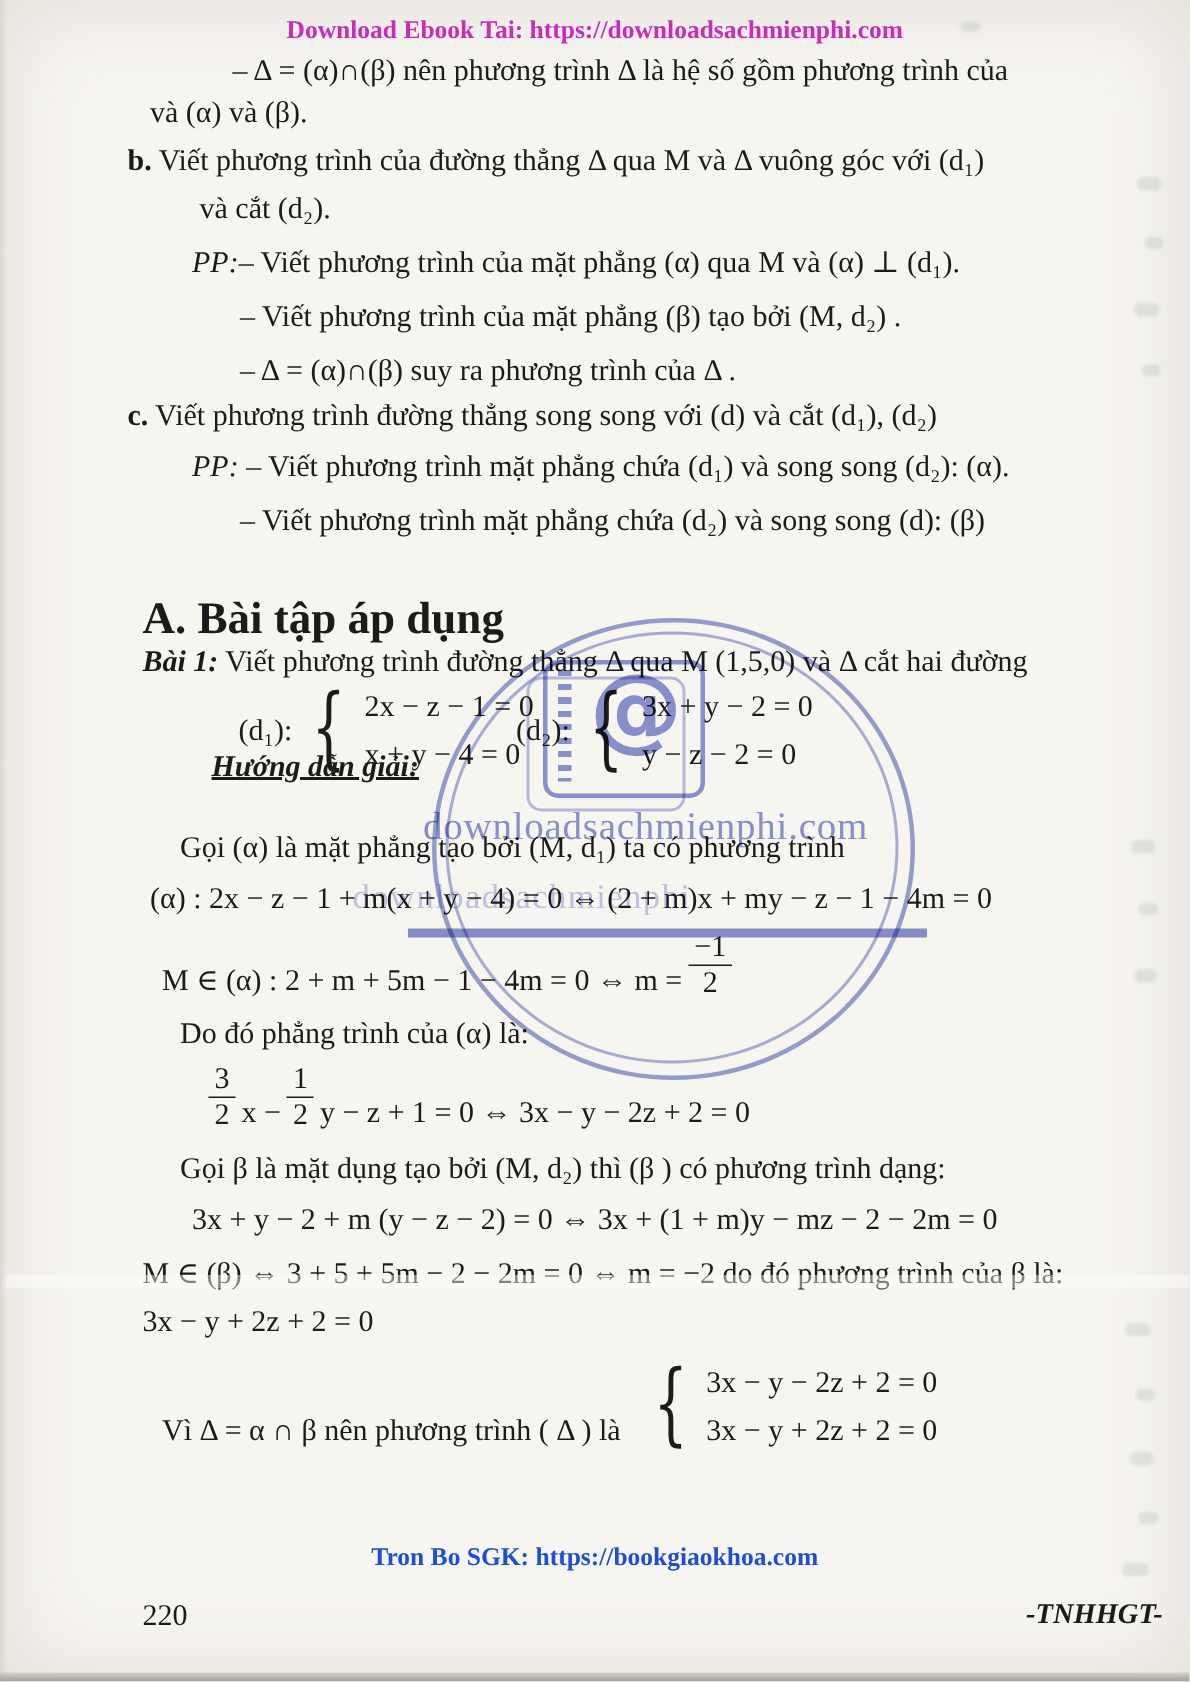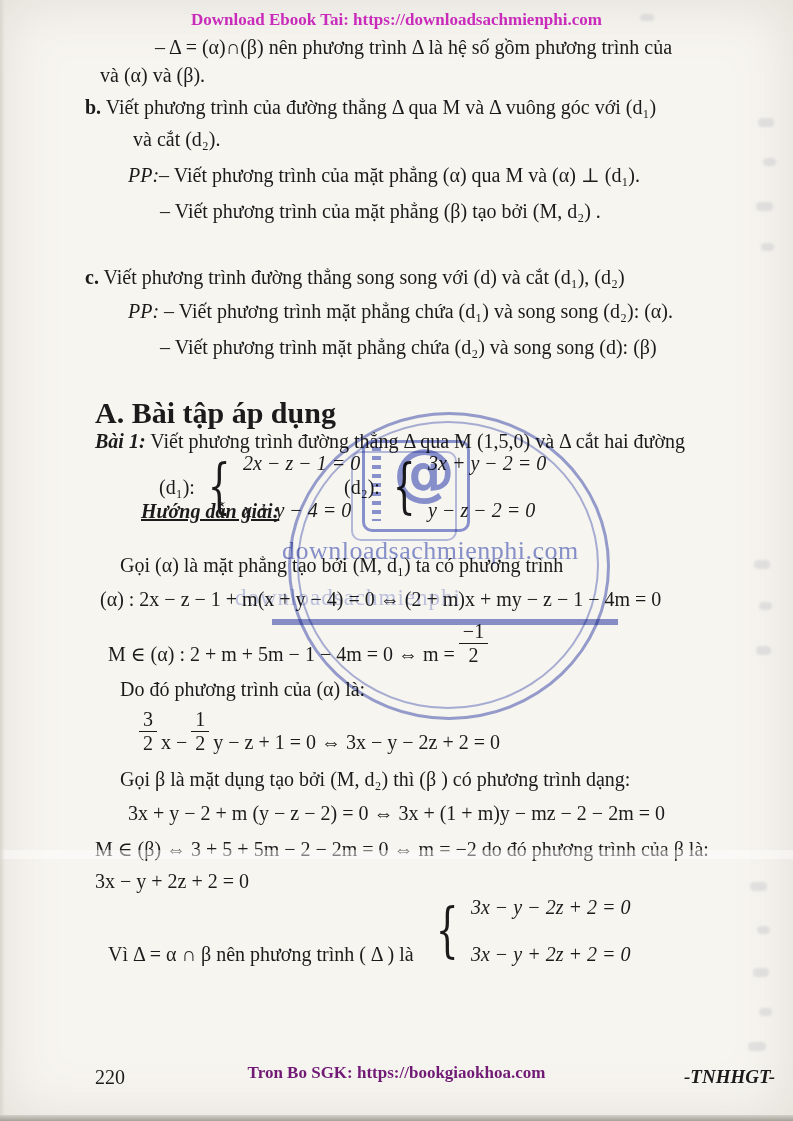--- a/index.html
+++ b/index.html
@@ -16,21 +16,21 @@
   .header-link{font-size:17px;font-weight:600;width:100%;text-align:center;}
   .bold{font-weight:bold;}
   .ital{font-style:italic;}
   .hdg{font-size:30px;font-weight:bold;}
   .underl{text-decoration:underline;}
   .sys{display:flex;align-items:center;gap:5px;}
   .brace{
     font-family:"DejaVu Serif",serif;font-size:60px;font-weight:300;
     display:inline-block;transform:scaleX(.6);line-height:1;margin-top:-4px;
   }
-  .sys .col{display:flex;flex-direction:column;gap:24px;font-style:italic;}
+  .sys .col{display:flex;flex-direction:column;gap:9px;}
   .frac{display:inline-block;vertical-align:middle;text-align:center;line-height:1.05;margin:0 4px;}
   .frac .num{display:block;padding:0 4px 1px;border-bottom:1.7px solid #1a1a1a;}
   .frac .den{display:block;padding-top:1px;}
   .flexline{display:flex;align-items:flex-end;}
   .footer-link{font-size:17px;font-weight:600;width:100%;text-align:center;}
   .pgnum{font-size:20px;}
   .tag{font-size:19px;font-style:italic;font-weight:bold;margin-left:44px;}
 
   
   .wm{position:absolute;pointer-events:none;mix-blend-mode:multiply;}
@@ -65,20 +65,21 @@
     <span class="bold">b.</span>
     <span>Viết phương trình của đường thẳng  Δ  qua M và  Δ  vuông góc với (d₁)</span>
   </div>
   <div class="abs t" style="top:128px;left:133px;">và cắt (d₂).</div>
 
   <div class="abs t" style="top:164px;left:128px;">
     <span class="ital">PP:–</span>
     <span>Viết phương trình của mặt phẳng (α)  qua M và (α) ⊥ (d₁).</span>
   </div>
   <div class="abs t" style="top:200px;left:160px;">– Viết phương trình của mặt phẳng (β)  tạo bởi (M, d₂) .</div>
+  <div class="abs t" style="top:236px;left:160px;">– Δ = (α)∩(β) suy ra phương trình của Δ .</div>
 
   <div class="abs t" style="top:266px;left:85px;">
     <span class="bold">c.</span>
     <span>Viết phương trình đường thẳng song song với (d) và cắt (d₁), (d₂)</span>
   </div>
 
   <div class="abs t" style="top:300px;left:128px;">
     <span class="ital">PP: –</span>
     <span>Viết phương trình mặt phẳng chứa (d₁) và song song (d₂): (α).</span>
   </div>
@@ -114,21 +115,21 @@
   <div class="abs t" style="top:588px;left:100px;">(α) :  2x − z − 1 + m(x + y − 4) = 0  ⇔ (2 + m)x + my − z − 1 − 4m = 0</div>
 
   <div class="abs t flexline" style="top:618px;left:108px;height:48px;">
     <span>M ∈ (α) :  2 + m + 5m − 1 − 4m = 0 ⇔ m = </span>
     <span class="frac">
       <span class="num">−1</span>
       <span class="den">2</span>
     </span>
   </div>
 
-  <div class="abs t" style="top:678px;left:120px;">Do đó phương trình của (α)  là:</div>
+  <div class="abs t" style="top:678px;left:120px;">Do đó phẳng trình của (α)  là:</div>
 
   <div class="abs t flexline" style="top:702px;left:135px;height:52px;">
     <span class="frac">
       <span class="num">3</span>
       <span class="den">2</span>
     </span>
     <span>x −</span>
     <span class="frac">
       <span class="num">1</span>
       <span class="den">2</span>
@@ -158,21 +159,21 @@
   <div class="wm wm-book"></div>
   <div class="wm wm-book2"></div>
   <div class="wm wm-spiral"></div>
   <div class="wm wm-at">@</div>
   <div class="wm wm-text abs">downloadsachmienphi.com</div>
   <div class="wm wm-echo abs">downloadsachmienphi</div>
   <div class="wm wm-bar"></div>
 
   <div class="abs pgnum" style="top:1066px;left:95px;">220</div>
   <div class="abs tag" style="top:1066px;left:640px;">-TNHHGT-</div>
-  <div class="abs footer-link" style="top:1028px;left:0;color:#701a75;margin-top:35px;">Tron Bo SGK: https://bookgiaokhoa.com</div>
+  <div class="abs footer-link" style="top:1028px;left:0;color:#1d4ed8;">Tron Bo SGK: https://bookgiaokhoa.com</div>
 
   <div class="streak"></div>
   <div class="art" style="left:758px;top:118px;width:16px;height:9px;"></div>
   <div class="art" style="left:763px;top:158px;width:13px;height:8px;"></div>
   <div class="art" style="left:756px;top:202px;width:17px;height:9px;"></div>
   <div class="art" style="left:761px;top:243px;width:13px;height:8px;"></div>
   <div class="art" style="left:754px;top:560px;width:16px;height:9px;"></div>
   <div class="art" style="left:759px;top:602px;width:13px;height:8px;"></div>
   <div class="art" style="left:756px;top:646px;width:15px;height:9px;"></div>
   <div class="art" style="left:750px;top:882px;width:17px;height:9px;"></div>

